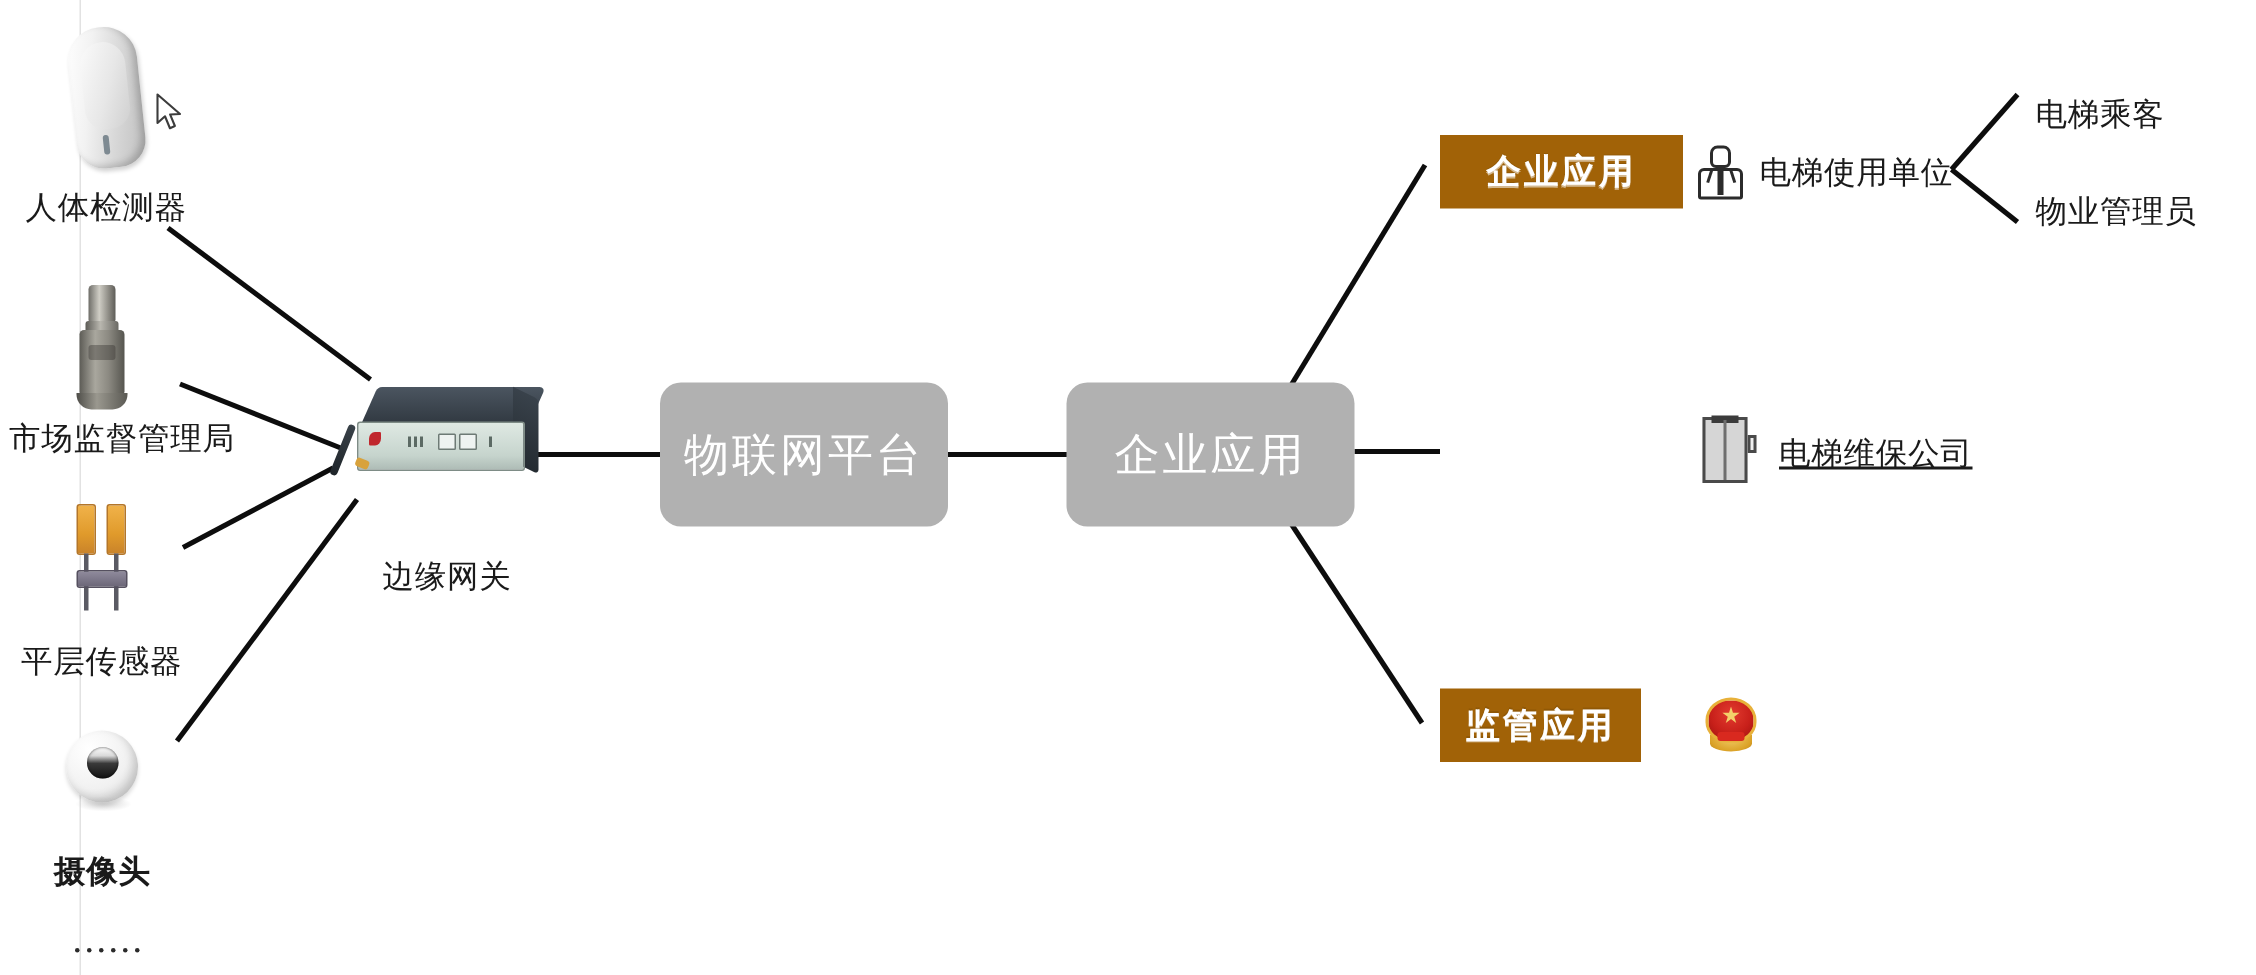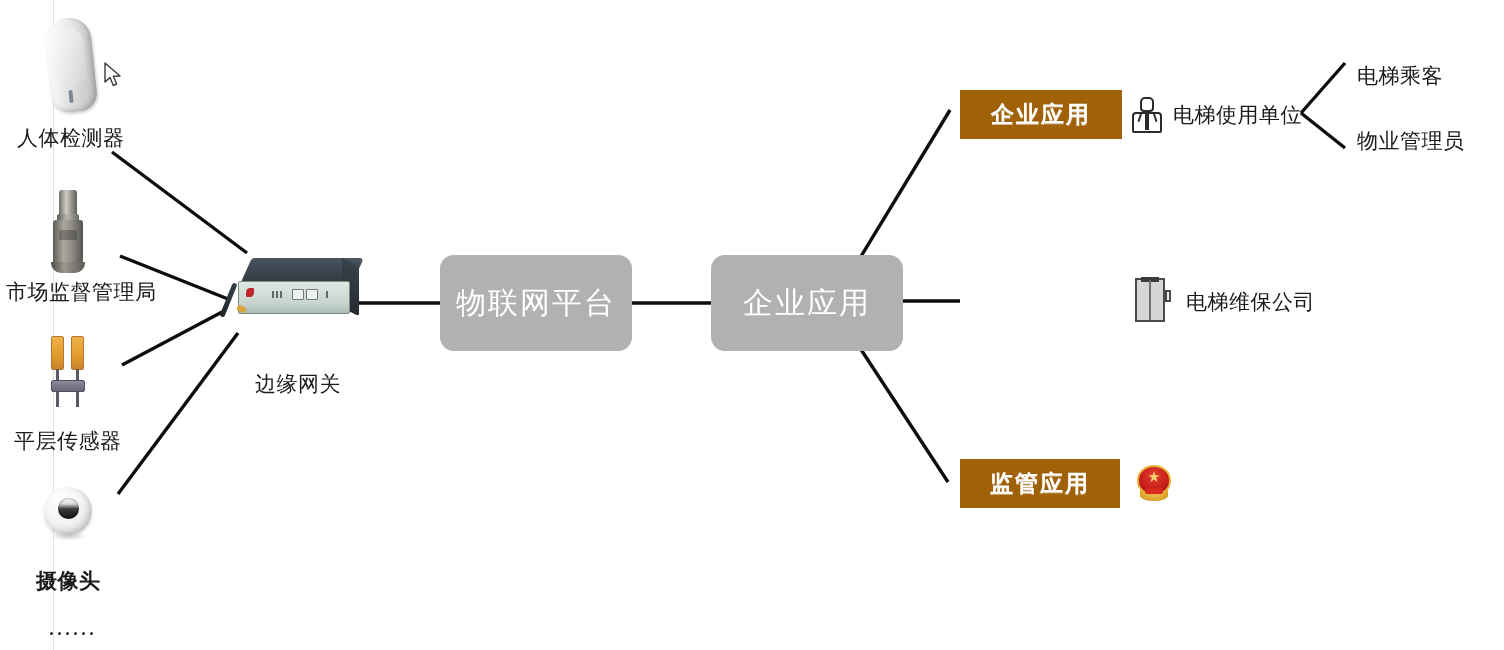--- a/index.html
+++ b/index.html
@@ -372,23 +372,23 @@
   <div class="cn-label" style="left:1357px; top:127px;">物业管理员</div>
 
   <div class="icon-wrap" style="left:1135px; top:278px;">
     <div class="elev">
       <div class="frame"></div>
       <div class="lintel"></div>
       <div class="doorgap"></div>
       <div class="panel"></div>
     </div>
   </div>
-  <div class="cn-label" style="left:1186px; top:288px;">电梯维保公司</div>
-
-  <div class="bbox" style="left:960px; top:459px; width:160px; height:49px;">
+  <div class="cn-label" style="left:1186px; top:288px;text-decoration:underline;">电梯维保公司</div>
+
+  <div class="bbox" style="left:960px; top:459px; width:134px; height:49px;">
     <span>监管应用</span>
   </div>
   <div class="icon-wrap" style="left:1135px; top:464px;">
     <div class="emblem">
       <div class="base"></div>
       <div class="shield"></div>
       <div class="star"></div>
       <div class="ribbon"></div>
     </div>
   </div>

